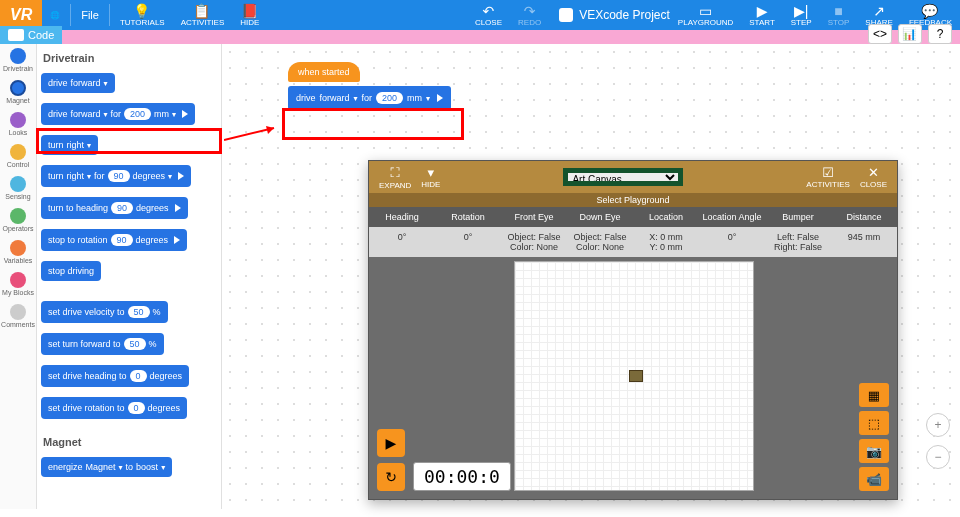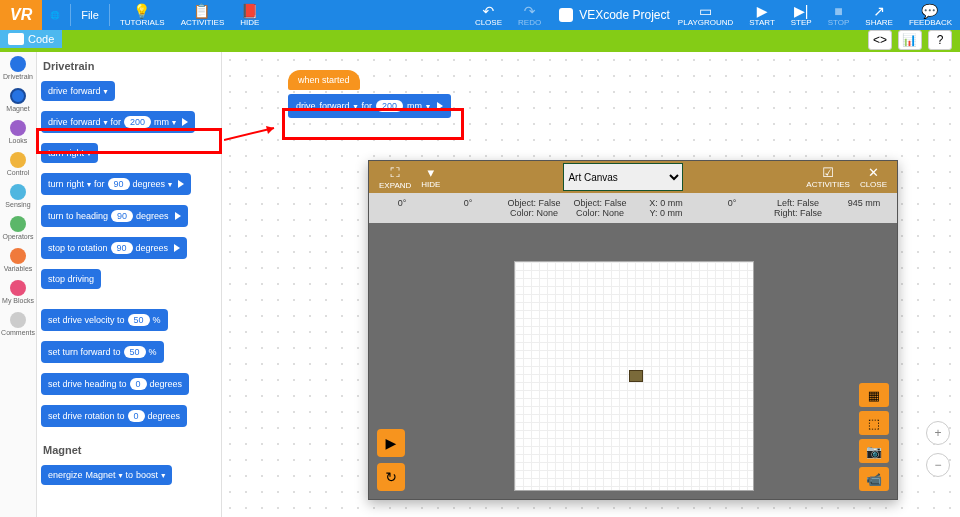--- a/index.html
+++ b/index.html
@@ -5,21 +5,21 @@
 *{margin:0;padding:0;box-sizing:border-box;font-family:Arial,sans-serif}
 body{width:960px;height:517px;overflow:hidden;background:#fff;position:relative;font-size:10px}
 .topbar{height:30px;background:#1e87e5;display:flex;align-items:center;color:#fff}
 .logo{background:#f7941e;color:#fff;font-weight:bold;font-style:italic;padding:5px 10px;font-size:16px;height:30px;display:flex;align-items:center}
 .tb-item{display:flex;flex-direction:column;align-items:center;padding:2px 8px;font-size:8px;cursor:pointer}
 .tb-icon{font-size:14px;line-height:14px}
 .tb-sep{width:1px;height:22px;background:rgba(255,255,255,.3);margin:0 2px}
 .tb-proj{display:flex;align-items:center;gap:6px;margin-left:10px}
 .tb-proj-dot{width:14px;height:14px;background:#fff;border-radius:3px}
 .tb-right{margin-left:auto;display:flex;align-items:center}
-.codebar{height:22px;display:flex;align-items:flex-start;background:#84cc16}
+.codebar{height:14px;display:flex;align-items:flex-end;background:#f9a8d4}
 .codetab{background:#4db8ef;color:#fff;padding:3px 8px;font-size:11px;display:flex;align-items:center;gap:4px}
 .codetab-icon{width:16px;height:12px;background:#fff;border-radius:2px}
 .code-right{margin-left:auto;display:flex;gap:6px;padding-right:8px}
 .code-btn{width:24px;height:20px;background:#fff;border:1px solid #ccc;border-radius:3px;display:flex;align-items:center;justify-content:center;font-size:12px}
 .main{display:flex;height:465px}
 .catcol{width:37px;background:#fafafa;border-right:1px solid #e0e0e0;display:flex;flex-direction:column;align-items:center;padding-top:4px}
 .cat{display:flex;flex-direction:column;align-items:center;margin-bottom:8px;font-size:7px;color:#666;cursor:pointer}
 .cat-dot{width:16px;height:16px;border-radius:50%;margin-bottom:1px}
 .palette{width:185px;background:#fff;border-right:1px solid #e0e0e0;overflow-y:auto;padding:4px}
 .pal-head{font-size:11px;font-weight:bold;color:#555;padding:4px 2px}
@@ -29,21 +29,21 @@
 .tri{width:0;height:0;border-top:4px solid transparent;border-bottom:4px solid transparent;border-left:6px solid #fff;margin-left:3px}
 .canvas{flex:1;position:relative;background:#fff}
 .dotbg{position:absolute;inset:0;background-image:radial-gradient(circle,#ddd 1px,transparent 1px);background-size:16px 16px}
 .hat{position:absolute;left:66px;top:18px;background:#f7941e;color:#fff;font-size:9px;padding:5px 10px;border-radius:12px 12px 2px 2px}
 .canvas-block{position:absolute;left:66px;top:42px;background:#2673e3;color:#fff;font-size:9px;padding:6px 8px;border-radius:3px;display:flex;align-items:center;gap:4px}
 .redbox1{position:absolute;border:3px solid red;left:36px;top:128px;width:186px;height:26px;z-index:50;pointer-events:none}
 .redbox2{position:absolute;border:3px solid red;left:282px;top:108px;width:182px;height:32px;z-index:50;pointer-events:none}
 .arrow{position:absolute;left:224px;top:126px;width:60px;height:20px;z-index:50;pointer-events:none}
 .playground{position:absolute;left:368px;top:160px;width:530px;height:340px;background:#6c6c6c;border:1px solid #555;box-shadow:0 4px 12px rgba(0,0,0,.3);z-index:10}
 .pg-top{height:32px;background:#b58a3f;display:flex;align-items:center;padding:0 10px;gap:10px;color:#fff;font-size:8px}
-.pg-sel{margin:0 auto;width:120px;height:28px;font-size:10px;border:1px solid #14532d}
+.pg-sel{margin:0 auto;width:120px;height:18px;font-size:10px;border:5px solid #14532d}
 .pg-subt{background:#8d6a2f;color:#fff;font-size:9px;text-align:center;padding:2px}
 .pg-th{display:flex;background:#5a5a5a;color:#fff;font-size:9px;text-align:center}
 .pg-th>div,.pg-td>div{flex:1;padding:5px 2px}
 .pg-td{display:flex;background:#d9d9d9;color:#333;font-size:9px;text-align:center}
 .pg-arena{position:absolute;left:145px;top:100px;width:240px;height:230px;background:#fff;background-image:linear-gradient(#eee 1px,transparent 1px),linear-gradient(90deg,#eee 1px,transparent 1px);background-size:8px 8px;border:1px solid #aaa}
 .robot{position:absolute;left:114px;top:108px;width:14px;height:12px;background:#7a6a3a;border:1px solid #4a3a1a}
 .pg-ctl{position:absolute;left:8px;bottom:8px;display:flex;flex-direction:column;gap:6px}
 .pg-btn{width:28px;height:28px;background:#f7941e;border-radius:4px;display:flex;align-items:center;justify-content:center;font-size:14px;cursor:pointer}
 .timer{position:absolute;left:44px;bottom:8px;background:#fff;border:1px solid #999;padding:3px 10px;font-size:18px;font-family:monospace;border-radius:3px}
 .cam-col{position:absolute;right:8px;bottom:8px;display:flex;flex-direction:column;gap:4px}
@@ -313,20 +313,31 @@
     <select class="pg-sel"><option>Art Canvas</option></select>
     <div class="pg-top-item">
         <span class="pg-top-icon">☑</span>
         <span>ACTIVITIES</span>
       </div>
     <div class="pg-top-item">
         <span class="pg-top-icon">✕</span>
         <span>CLOSE</span>
       </div>
   </div>
+  <div class="pg-subt">Select Playground</div>
+  <div class="pg-th">
+    <div>Heading</div>
+    <div>Rotation</div>
+    <div>Front Eye</div>
+    <div>Down Eye</div>
+    <div>Location</div>
+    <div>Location Angle</div>
+    <div>Bumper</div>
+    <div>Distance</div>
+  </div>
   <div class="pg-td">
     <div>0°</div>
     <div>0°</div>
     <div style="white-space:pre-line">Object: False
 Color: None</div>
     <div style="white-space:pre-line">Object: False
 Color: None</div>
     <div style="white-space:pre-line">X: 0 mm
 Y: 0 mm</div>
     <div>0°</div>
@@ -338,20 +349,21 @@
     <div class="robot"></div>
   </div>
   <div class="pg-ctl">
     <div class="pg-btn">
         <span>▶</span>
       </div>
     <div class="pg-btn">
         <span>↻</span>
       </div>
   </div>
+  <div class="timer">00:00:0</div>
   <div class="cam-col">
     <div class="cam">
         <span>▦</span>
       </div>
     <div class="cam">
         <span>⬚</span>
       </div>
     <div class="cam">
         <span>📷</span>
       </div>

